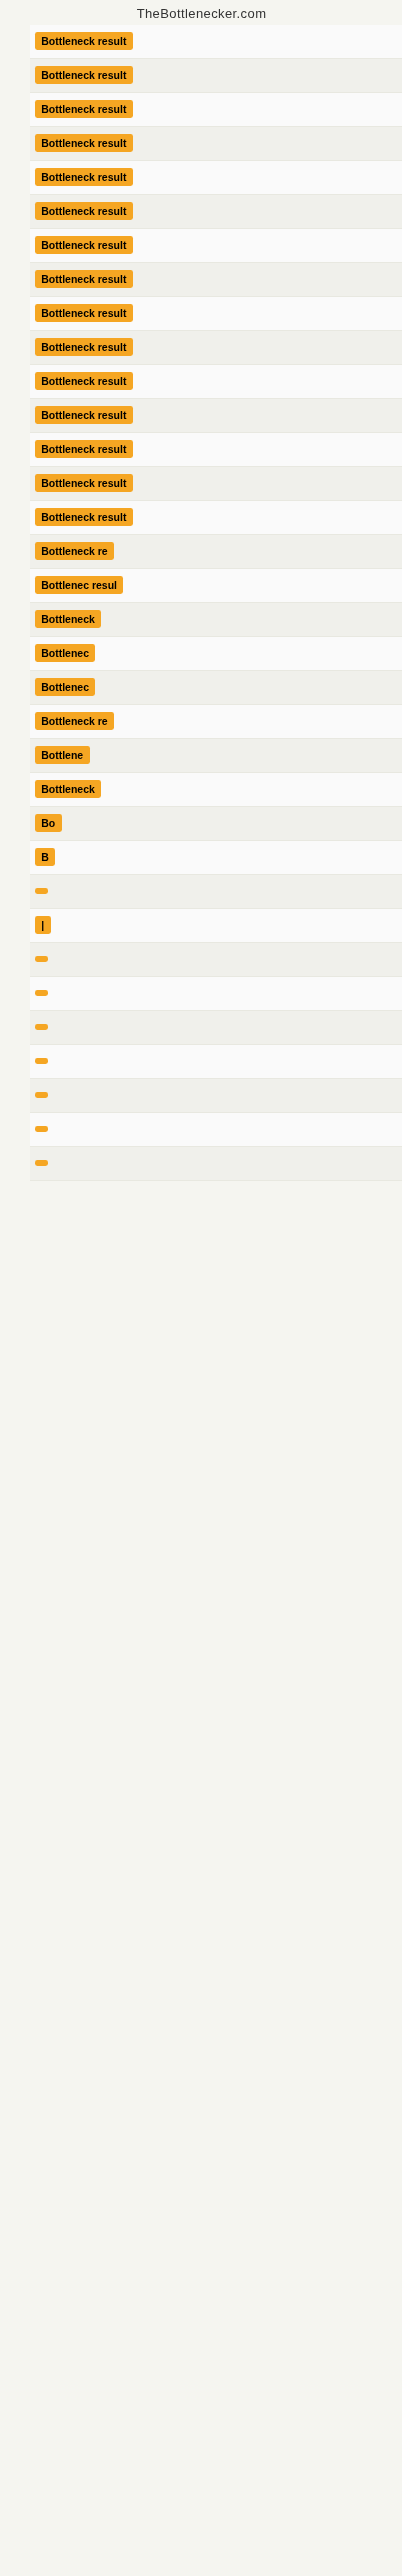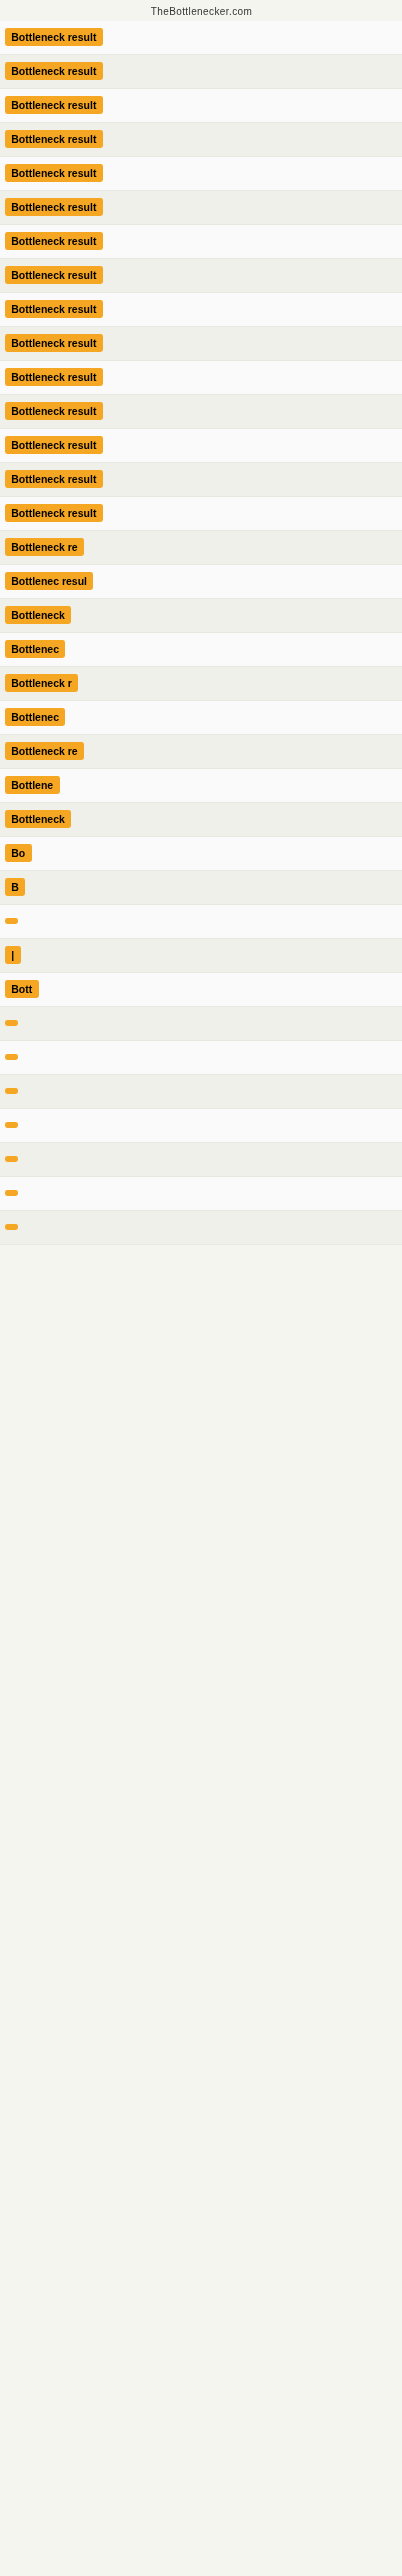--- a/index.html
+++ b/index.html
@@ -12,21 +12,21 @@
       width: 403px;
       min-height: 2576px;
       background-color: #f5f5f0;
       font-family: Arial, sans-serif;
       position: relative;
     }
 
     .site-header {
       text-align: center;
       padding: 6.4px 0 3.2px 0;
-      font-size: 10px;
+      font-size: 13px;
       color: #333;
       font-weight: normal;
       letter-spacing: 0.4px;
     }
 
     .bottleneck-label {
       display: inline-block;
       background-color: #f5a623;
       color: #000;
       font-size: 10.5px;
@@ -37,20 +37,21 @@
       overflow: hidden;
       text-overflow: ellipsis;
     }
 
     .row {
       display: flex;
       align-items: center;
       padding: 6.4px 4.8px;
       border-bottom: 0.8px solid #e8e8e0;
       min-height: 34px;
+      margin-left: 30px;
     }
 
     .row:nth-child(odd) {
       background-color: #fafafa;
     }
 
     .row:nth-child(even) {
       background-color: #f0f0eb;
     }
 
@@ -123,23 +124,20 @@
     <div class="row">
       <span class="bottleneck-label label-large">Bottlenec resul</span>
     </div>
     <div class="row">
       <span class="bottleneck-label label-medium">Bottleneck</span>
     </div>
     <div class="row">
       <span class="bottleneck-label label-small">Bottlenec</span>
     </div>
     <div class="row">
-      <span class="bottleneck-label label-medium">Bottleneck r</span>
-    </div>
-    <div class="row">
       <span class="bottleneck-label label-small">Bottlenec</span>
     </div>
     <div class="row">
       <span class="bottleneck-label label-large">Bottleneck re</span>
     </div>
     <div class="row">
       <span class="bottleneck-label label-small">Bottlene</span>
     </div>
     <div class="row">
       <span class="bottleneck-label label-small">Bottleneck</span>
@@ -148,23 +146,20 @@
       <span class="bottleneck-label label-smaller">Bo</span>
     </div>
     <div class="row">
       <span class="bottleneck-label label-tiny">B</span>
     </div>
     <div class="row">
       <span class="bottleneck-label label-mini"></span>
     </div>
     <div class="row">
       <span class="bottleneck-label label-smaller">|</span>
-    </div>
-    <div class="row">
-      <span class="bottleneck-label label-small">Bott</span>
     </div>
     <div class="row">
       <span class="bottleneck-label label-micro"></span>
     </div>
     <div class="row">
       <span class="bottleneck-label label-micro"></span>
     </div>
     <div class="row">
       <span class="bottleneck-label label-micro"></span>
     </div>

